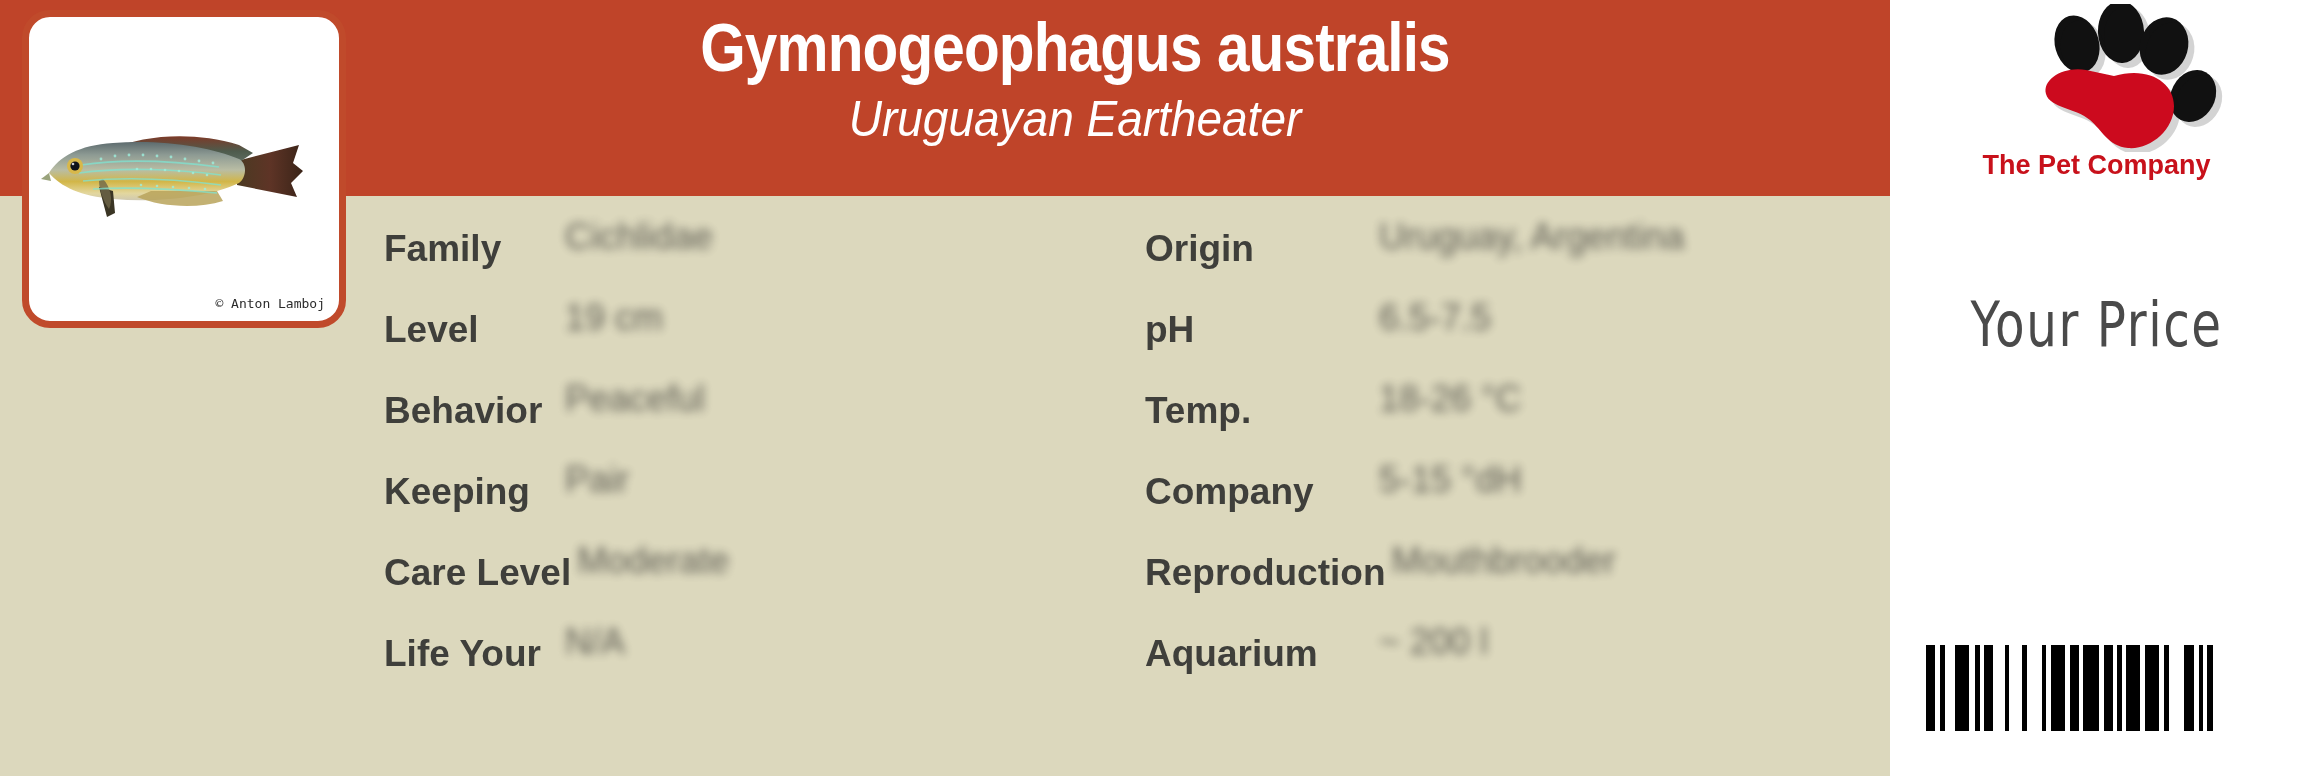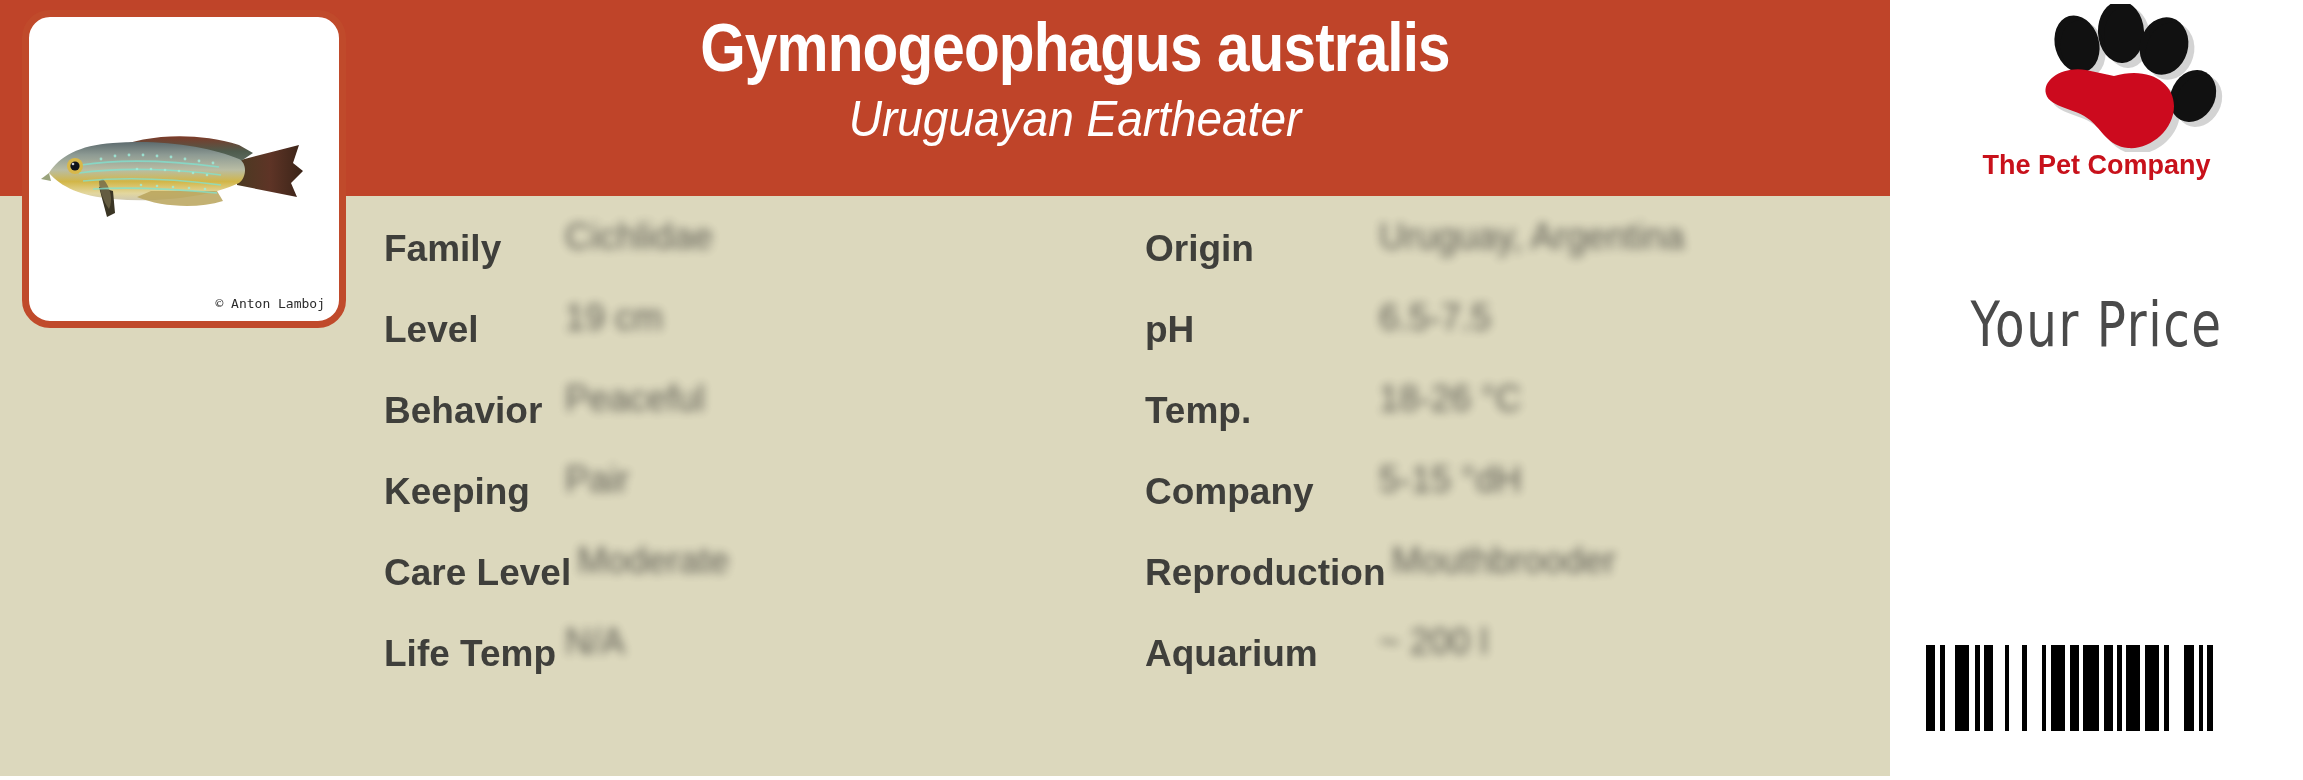--- a/index.html
+++ b/index.html
@@ -329,21 +329,21 @@
         </div>
         <div class="spec-row">
           <span class="spec-label">Keeping</span>
           <span class="spec-value">Pair</span>
         </div>
         <div class="spec-row">
           <span class="spec-label">Care Level</span>
           <span class="spec-value">Moderate</span>
         </div>
         <div class="spec-row">
-          <span class="spec-label">Life Temp</span>
+          <span class="spec-label">Life Your</span>
           <span class="spec-value">N/A</span>
         </div>
       </div>
 
       <div class="spec-col right">
         <div class="spec-row">
           <span class="spec-label">Origin</span>
           <span class="spec-value">Uruguay, Argentina</span>
         </div>
         <div class="spec-row">

